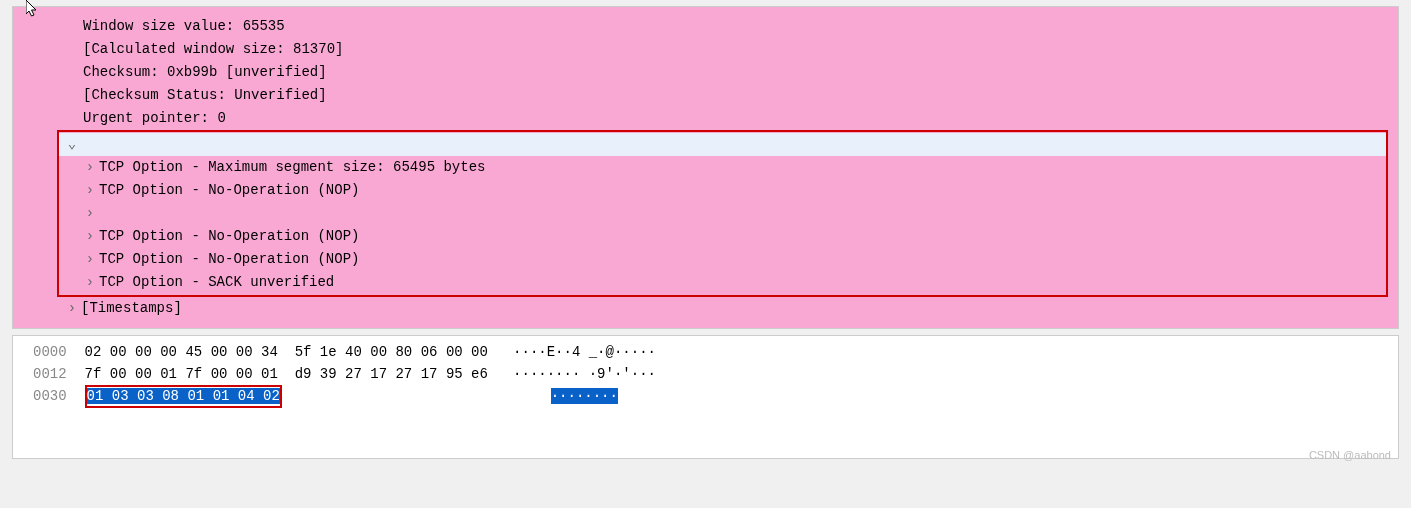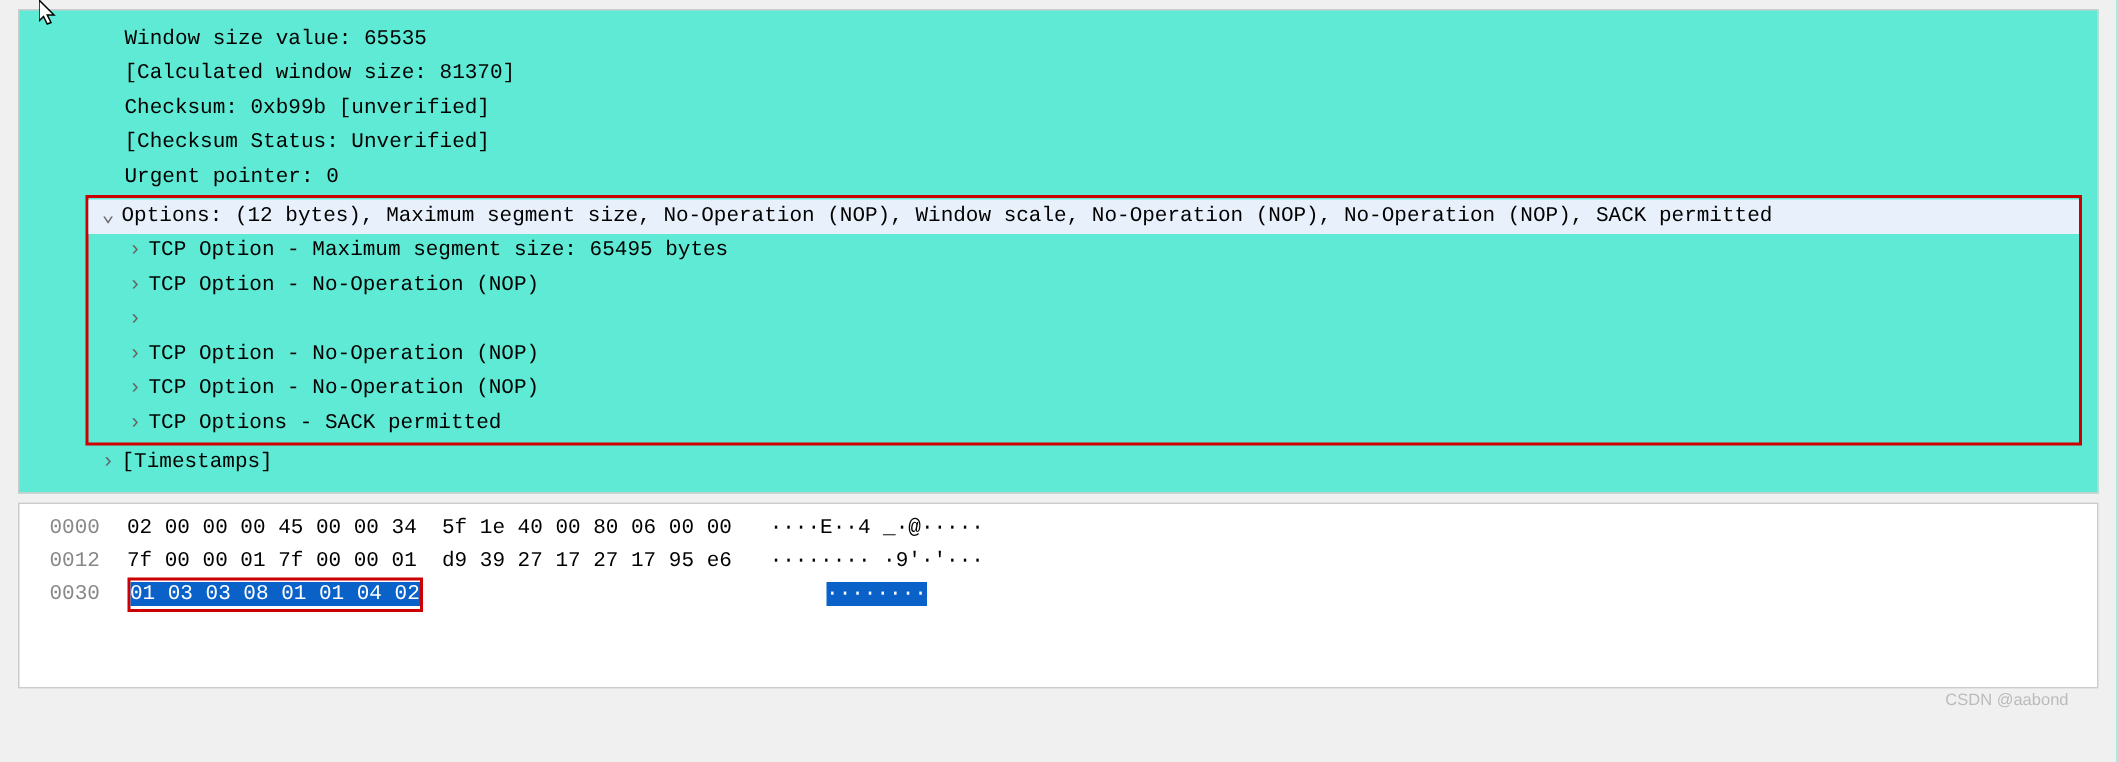--- a/index.html
+++ b/index.html
@@ -10,21 +10,21 @@
     color: #000;
     width: 1411px;
     position: relative;
   }
   .cursor {
     position: absolute;
     top: 0; left: 26px;
     width: 12px; height: 18px; z-index: 10;
   }
   .panel {
-    background: #5eead4;
+    background: #f9a8d4;
     border: 1px solid #ccc;
     margin: 6px 12px;
     padding: 19px 0;
   }
   .details-panel { padding-top: 8px; padding-bottom: 8px; }
   .line {
     padding: 1px 0 1px 70px;
     white-space: nowrap;
     line-height: 1.5;
     display: flex;
@@ -45,21 +45,21 @@
   .red-box {
     border: 2px solid #c00;
     margin: 0 10px 0 44px;
     padding: 1px 0;
   }
   .red-box .line.l1 { padding-left: 6px; }
   .red-box .line.l2 { padding-left: 24px; }
   .hex-panel {
     background: #fff;
     border: 1px solid #ccc;
-    margin: 0 12px 18px 12px;
+    margin: 0 12px 6px 12px;
     padding: 6px 0 50px 0;
   }
   .hex-row {
     padding: 0 20px;
     white-space: pre;
     line-height: 1.55;
     font-family: Consolas, "Courier New", monospace;
   }
   .hex-offset { color: #888; margin-right: 18px; }
   .hex-bytes { display: inline; }
@@ -70,21 +70,21 @@
   }
   .hex-red-box {
     border: 2px solid #c00;
     padding: 0 0px;
     display: inline-block;
     line-height: 1.3;
   }
   .light-bg { background: #f5f5f5; }
   .watermark {
     position: absolute;
-    right: 32px;
+    right: 20px;
     bottom: 4px;
     color: #bbb;
     font-size: 11px;
     font-family: sans-serif;
   }
 </style>
 </head>
 <body>
 
 <svg class="cursor" viewBox="0 0 12 18">
@@ -104,21 +104,20 @@
   <div class="line l2">
       <span>[Checksum Status: Unverified]</span>
     </div>
   <div class="line l2">
       <span>Urgent pointer: 0</span>
     </div>
 
   <div class="red-box">
     <div class="line l1 highlight-sel">
       <span class="toggle">⌄</span>
-      <span>Options: (12 bytes), Maximum segment size, No-Operation (NOP), Window scale, No-Operation (NOP), No-Operation (NOP), SACK permitted</span>
     </div>
     <div class="line l2">
       <span class="toggle">›</span>
       <span>TCP Option - Maximum segment size: 65495 bytes</span>
     </div>
     <div class="line l2">
       <span class="toggle">›</span>
       <span>TCP Option - No-Operation (NOP)</span>
     </div>
     <div class="line l2">
@@ -127,21 +126,21 @@
     <div class="line l2">
       <span class="toggle">›</span>
       <span>TCP Option - No-Operation (NOP)</span>
     </div>
     <div class="line l2">
       <span class="toggle">›</span>
       <span>TCP Option - No-Operation (NOP)</span>
     </div>
     <div class="line l2">
       <span class="toggle">›</span>
-      <span>TCP Options - SACK permitted</span>
+      <span>TCP Option - SACK unverified</span>
     </div>
   </div>
 
   <div class="line l1">
     <span class="toggle">›</span>
     <span>[Timestamps]</span>
   </div>
 </div>
 
 <div class="hex-panel">

